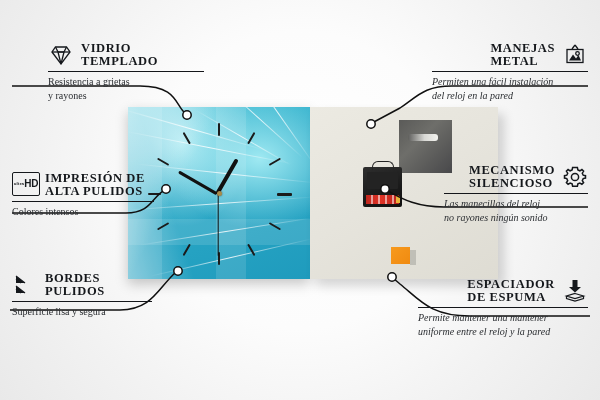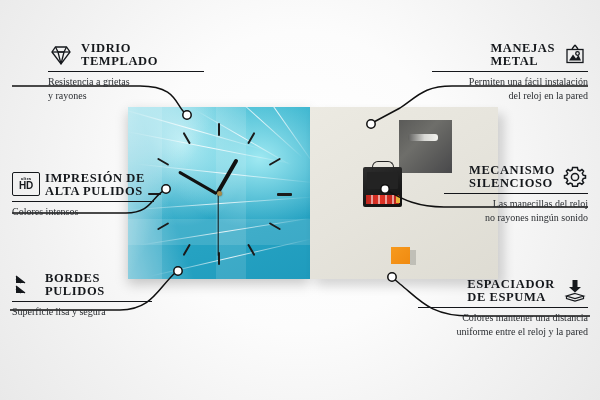--- a/index.html
+++ b/index.html
@@ -83,26 +83,26 @@
     font-size:12.5px;font-weight:bold;color:#15181c;letter-spacing:.6px;
     white-space:nowrap;
   }
   .left .titles{align-items:flex-start;}
   .right .titles{align-items:flex-start;}
   .rule{height:1.4px;background:#14161a;margin-top:3px;}
   .desc{
     font-family:"Liberation Serif", serif;
     font-size:10px;color:#2a2d31;line-height:1.32;margin-top:3px;white-space:nowrap;
   }
-  .right .desc{text-align:right;}
+  .right .desc{text-align:left;font-style:italic;}
   .ico{width:26px;height:26px;flex:0 0 26px;display:block;}
   
   .hd-box{
     width:26px;height:22px;border:1.6px solid #15181c;border-radius:2px;
-    display:flex;flex-direction:column;align-items:center;justify-content:center;line-height:1;
+    display:flex;flex-direction:row;align-items:center;justify-content:center;line-height:1;
   }
   .hd-ultra{font-family:"Liberation Sans",sans-serif;font-size:4.4px;font-weight:bold;color:#15181c;letter-spacing:.2px;}
   .hd-main{font-family:"Liberation Sans",sans-serif;font-size:10px;font-weight:bold;color:#15181c;letter-spacing:-.2px;}
 </style>
 </head>
 <body>
 
 <div id="stage">
 
   <div class="product" id="clock-panel">
@@ -295,18 +295,18 @@
       <span class="ico">
         <svg viewBox="0 0 26 26" width="26" height="26" fill="none" stroke="#15181c" stroke-width="1.2">
           <path d="M10.5,2 L15.5,2 L15.5,9 L19,9 L13,14.5 L7,9 L10.5,9 Z" fill="#15181c" stroke="none"></path>
           <path d="M13,15.5 L21.5,18 L13,20.5 L4.5,18 Z"></path>
           <path d="M4.5,18 L4.5,20.5 L13,23 L21.5,20.5 L21.5,18"></path>
         </svg>
       </span>
     </div>
     <div class="rule" style="width:170px;"></div>
     <div class="desc">
-      <div>Colores mantener una distancia</div>
+      <div>Permite mantener una mantener</div>
       <div>uniforme entre el reloj y la pared</div>
     </div>
   </div>
 
 </div>
 
 </body></html>

